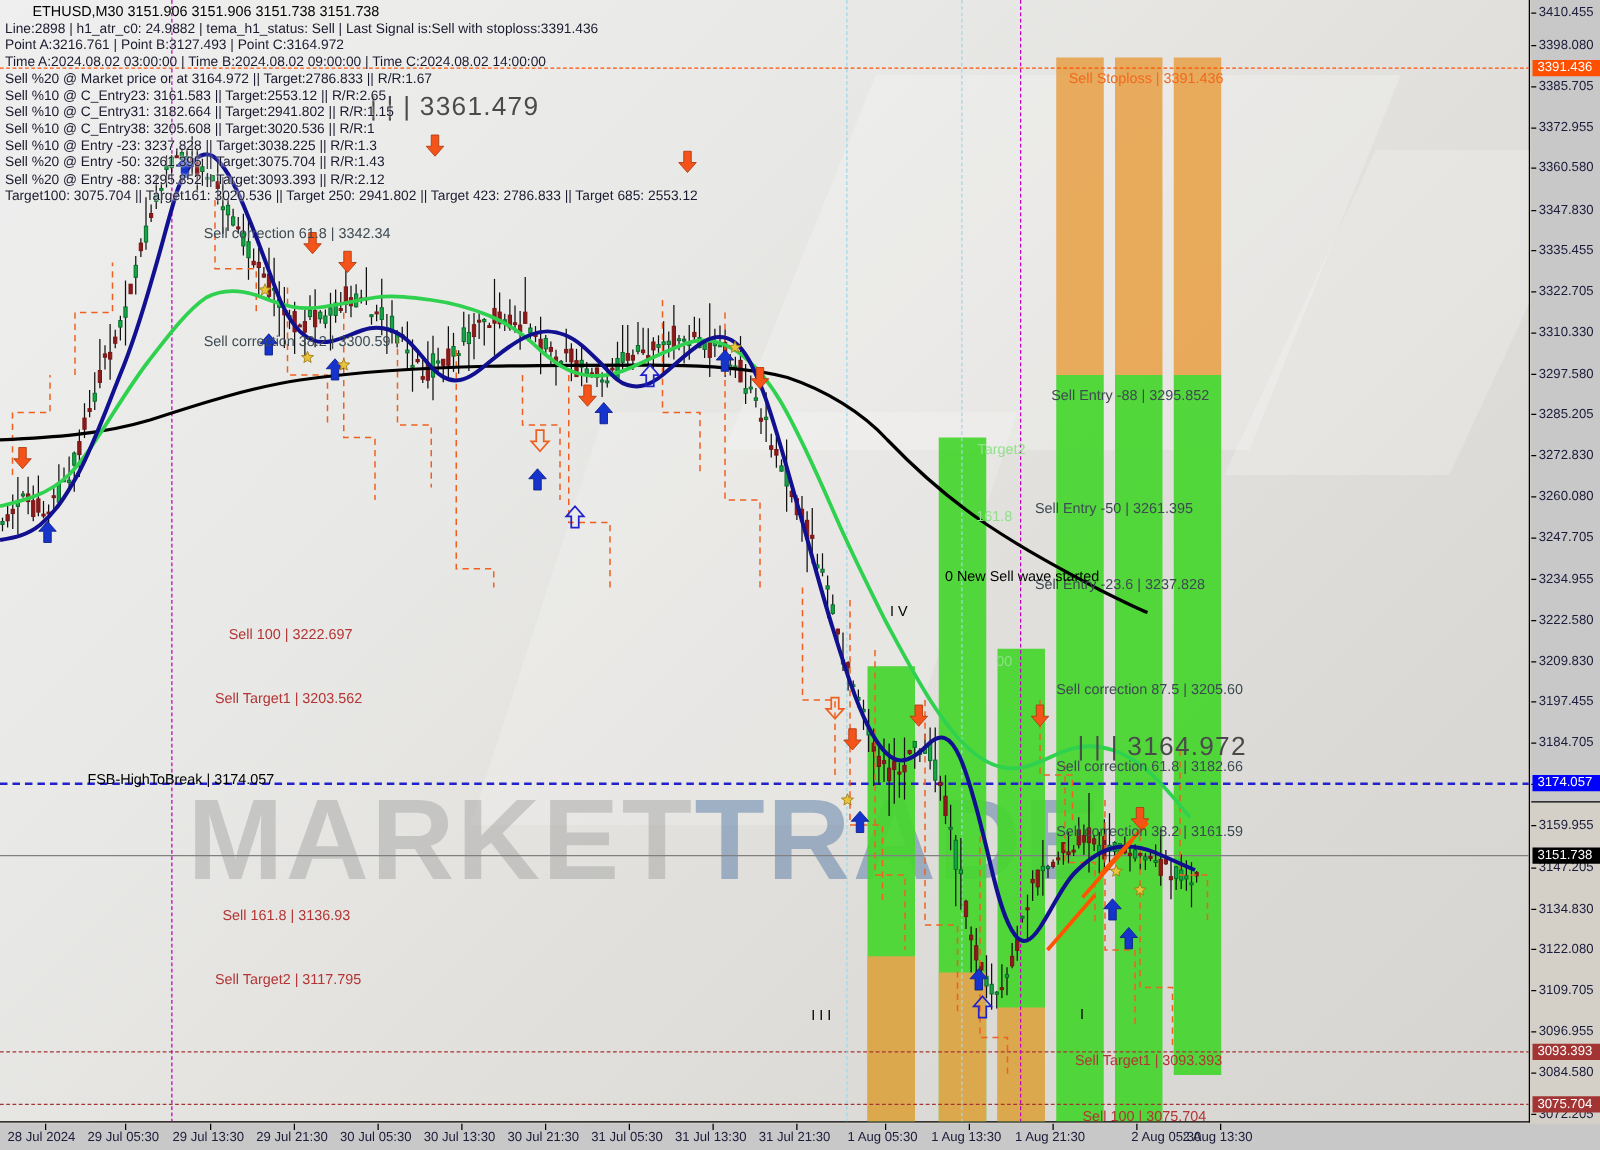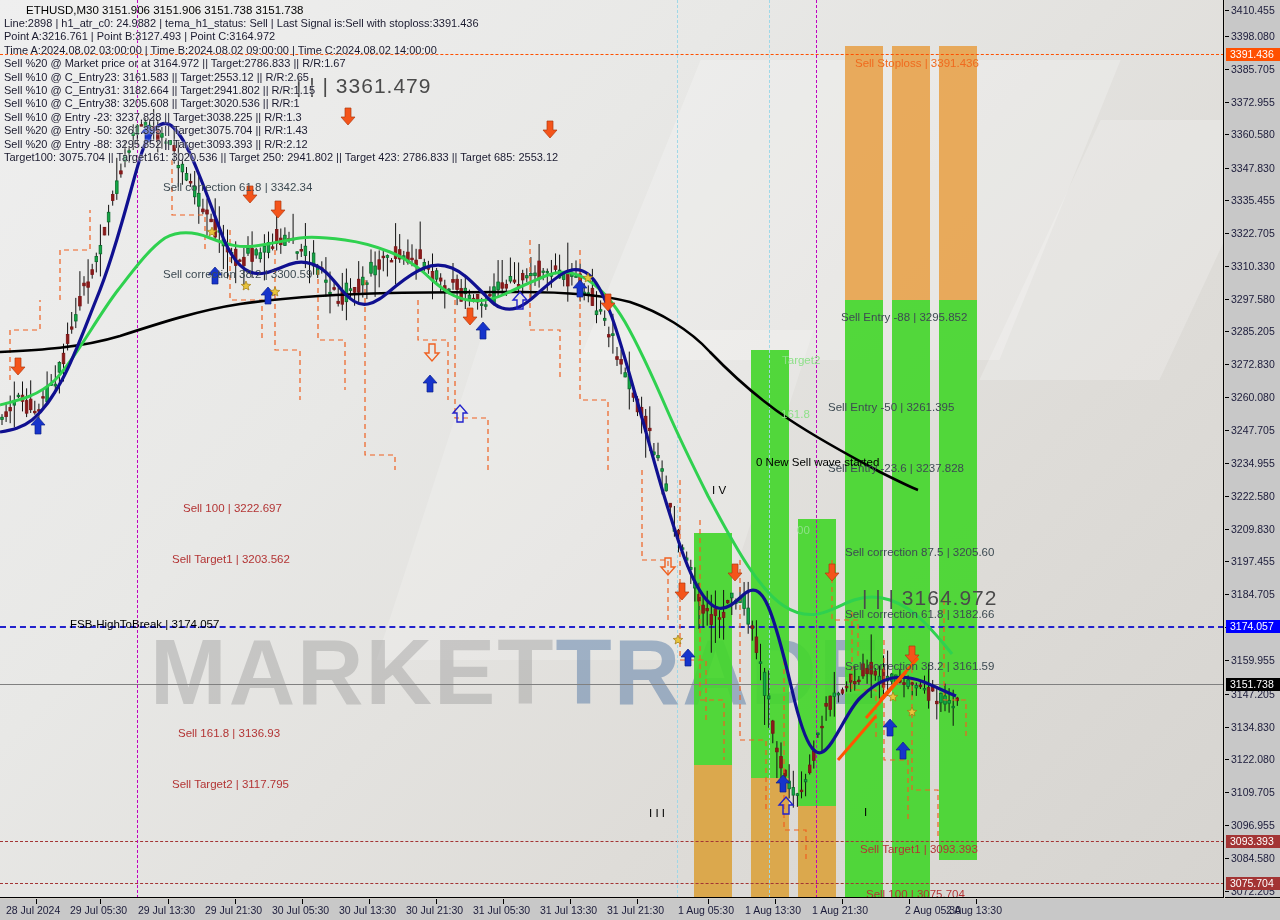--- a/index.html
+++ b/index.html
@@ -126,21 +126,21 @@
     width: 0;
     border-left-width: 1px;
     border-left-style: dashed;
     z-index: 13;
     pointer-events: none;
   }
   
   #price-scale {
     position: absolute;
     left: 1225px; top: 0;
-    width: 55px; height: 898px;
+    width: 55px; height: 642px;
     background: #c8c8c8;
     border-bottom: 1px solid #000;
   }
   .ptick {
     position: absolute;
     left: 0;
     font-size: 10.5px;
     color: #1b1b3a;
     white-space: nowrap;
     line-height: 11px;

